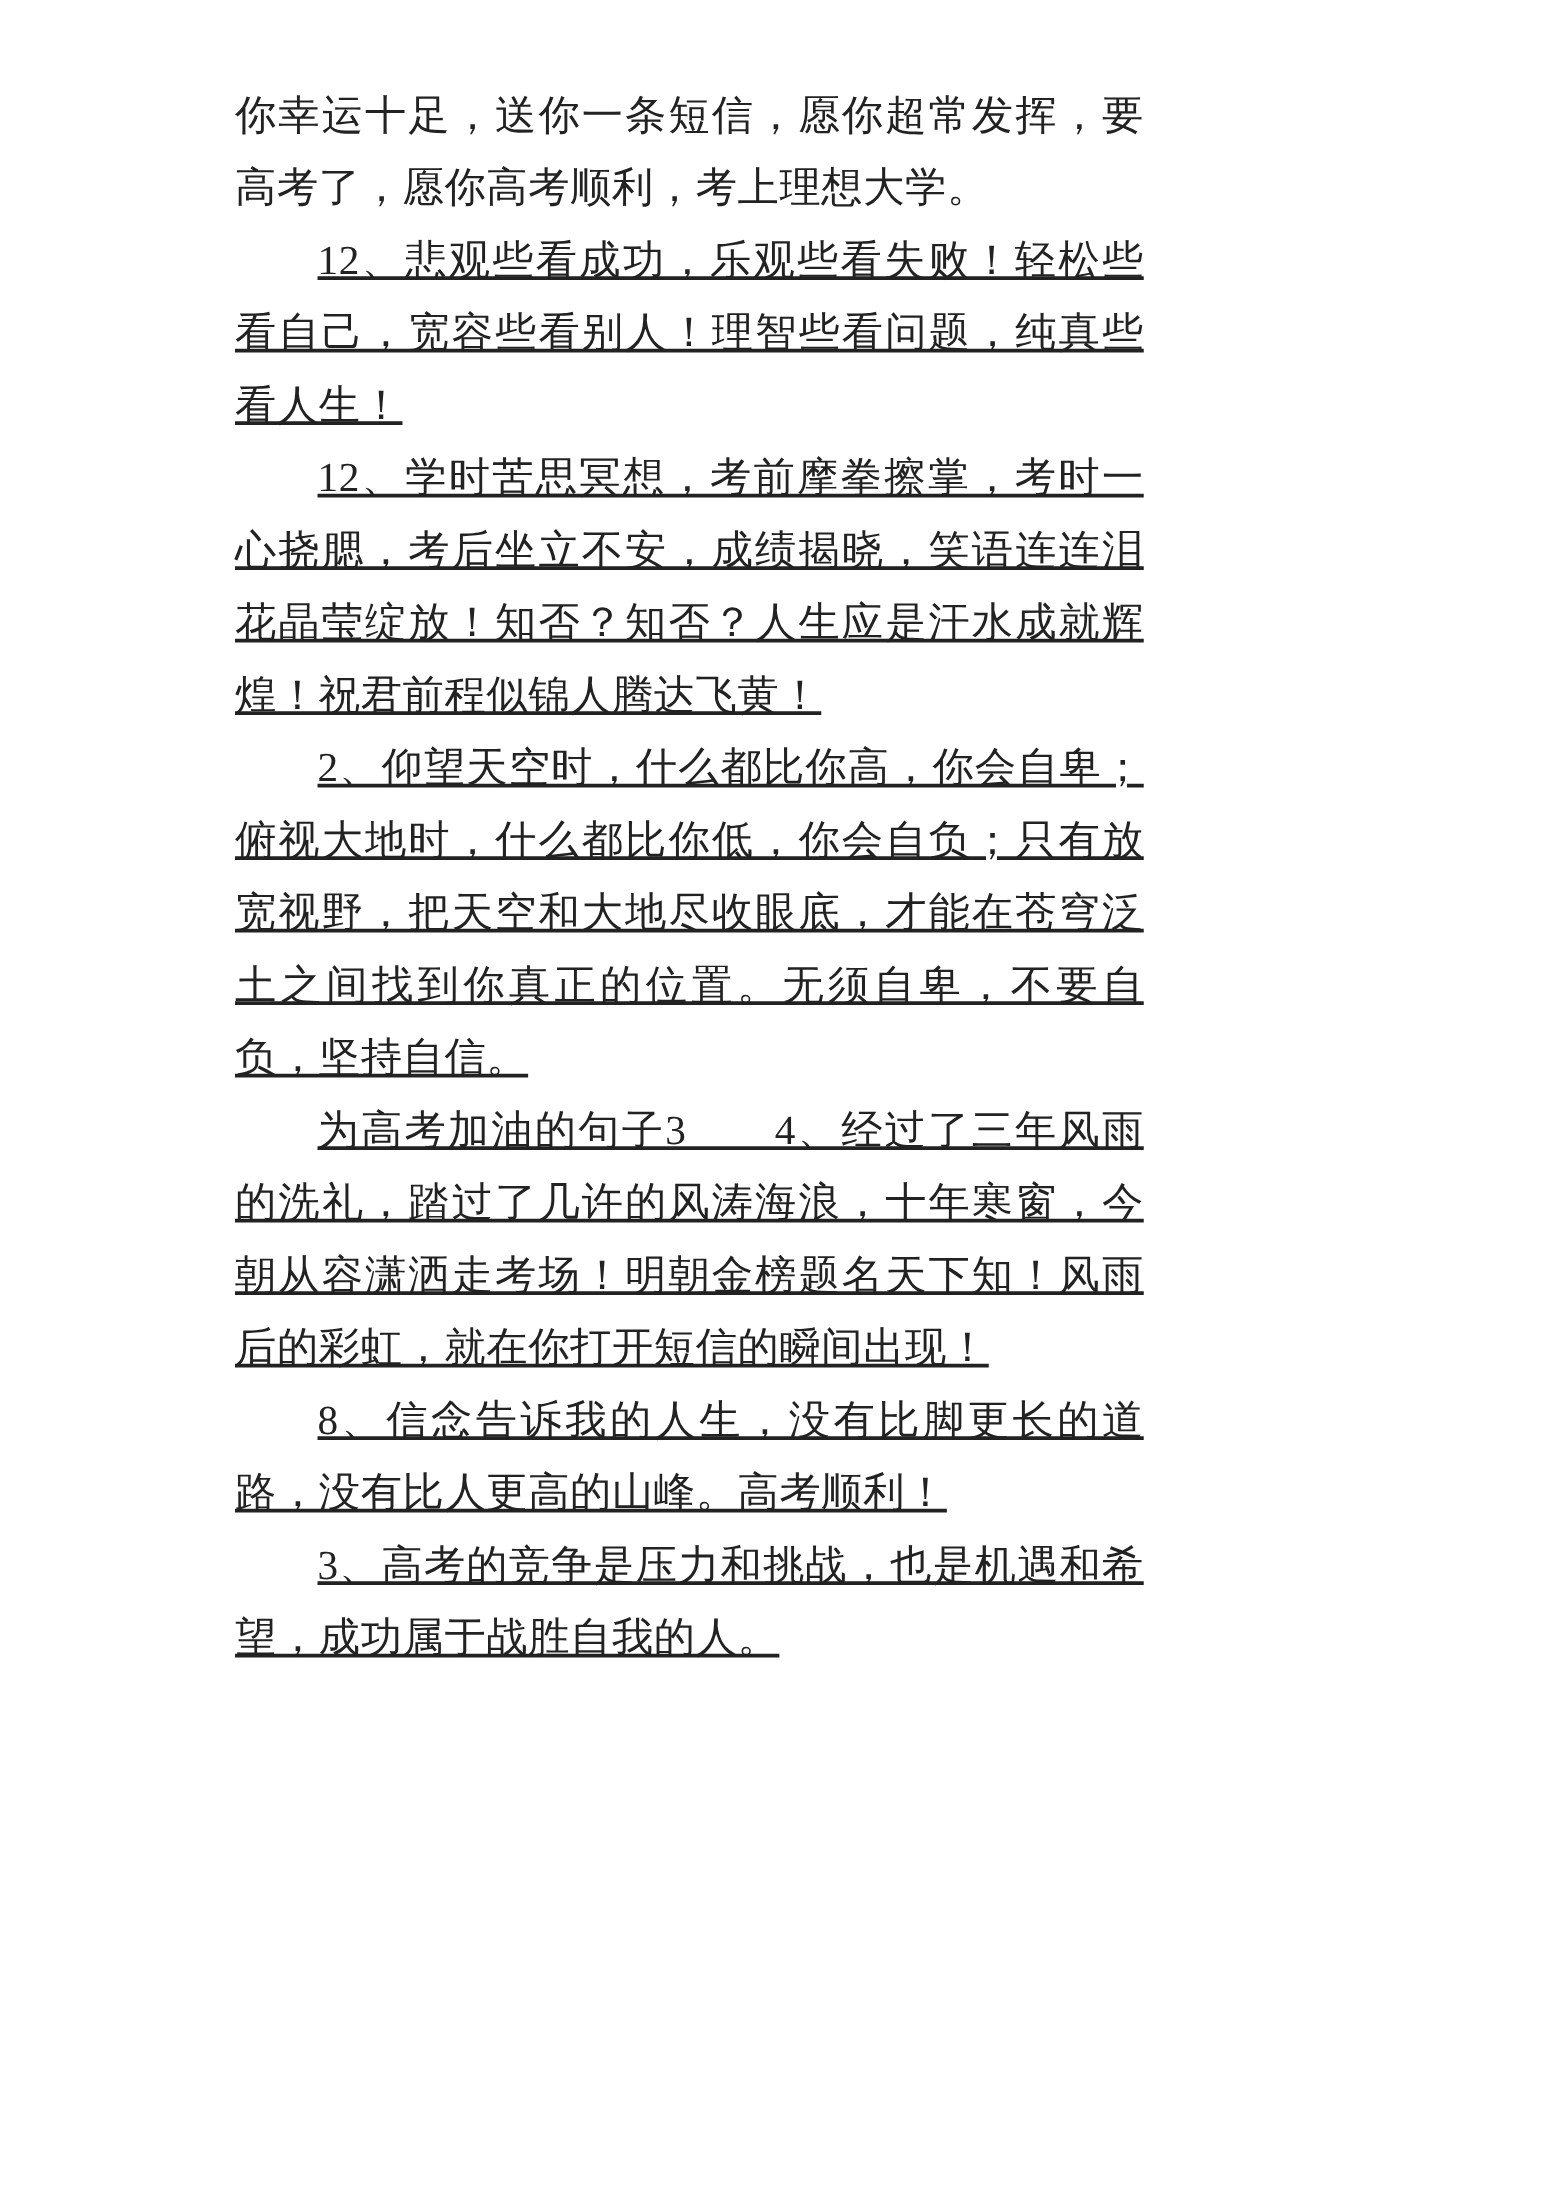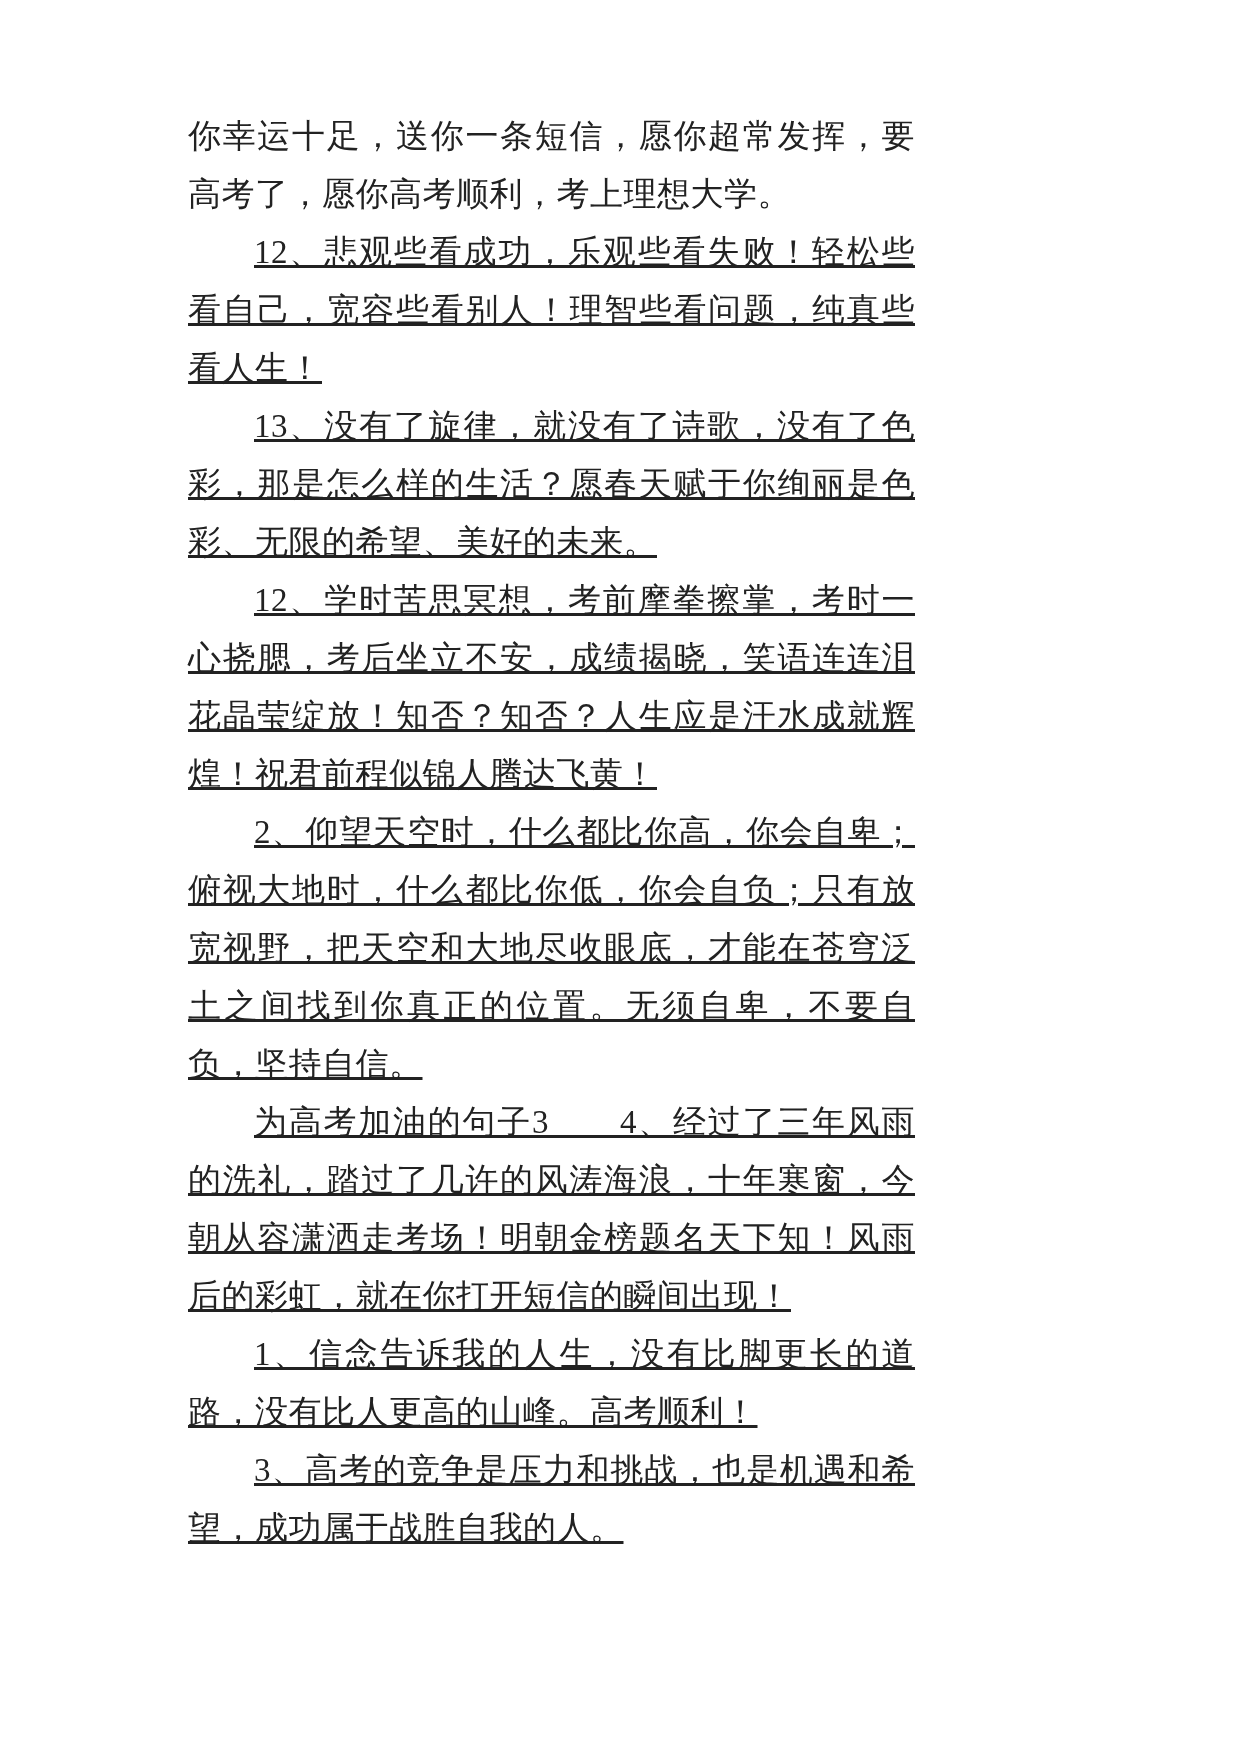--- a/index.html
+++ b/index.html
@@ -11,21 +11,21 @@
     width: 1241px;
     height: 1754px;
     overflow: hidden;
     font-family: "Liberation Serif", serif;
   }
   .page {
     box-sizing: border-box;
     width: 1108px;
     height: 1754px;
     background: #ffffff;
-    padding: 107px 193px 0 188px;
+    padding: 64px 193px 0 188px;
   }
   .page p {
     margin: 0;
     padding: 0;
     font-size: 33px;
     line-height: 58px;
     color: #222222;
     text-align: justify;
     text-justify: inter-ideograph;
     letter-spacing: 0.5px;
@@ -35,19 +35,18 @@
     text-indent: 2em;
     text-decoration: underline;
   }
 </style>
 </head>
 <body>
 
 <div class="page">
   <p>你幸运十足，送你一条短信，愿你超常发挥，要高考了，愿你高考顺利，考上理想大学。</p>
   <p class="indent">12、悲观些看成功，乐观些看失败！轻松些看自己，宽容些看别人！理智些看问题，纯真些看人生！</p>
-  <p class="indent">13、没有了旋律，就没有了诗歌，没有了色彩，那是怎么样的生活？愿春天赋于你绚丽是色彩、无限的希望、美好的未来。</p>
   <p class="indent">12、学时苦思冥想，考前摩拳擦掌，考时一心挠腮，考后坐立不安，成绩揭晓，笑语连连泪花晶莹绽放！知否？知否？人生应是汗水成就辉煌！祝君前程似锦人腾达飞黄！</p>
   <p class="indent">2、仰望天空时，什么都比你高，你会自卑；俯视大地时，什么都比你低，你会自负；只有放宽视野，把天空和大地尽收眼底，才能在苍穹泛土之间找到你真正的位置。无须自卑，不要自负，坚持自信。</p>
   <p class="indent">为高考加油的句子3　　4、经过了三年风雨的洗礼，踏过了几许的风涛海浪，十年寒窗，今朝从容潇洒走考场！明朝金榜题名天下知！风雨后的彩虹，就在你打开短信的瞬间出现！</p>
-  <p class="indent">1、信念告诉我的人生，没有比脚更长的道路，没有比人更高的山峰。高考顺利！</p>
+  <p class="indent">8、信念告诉我的人生，没有比脚更长的道路，没有比人更高的山峰。高考顺利！</p>
   <p class="indent">3、高考的竞争是压力和挑战，也是机遇和希望，成功属于战胜自我的人。</p>
 </div>
 
 </body></html>

